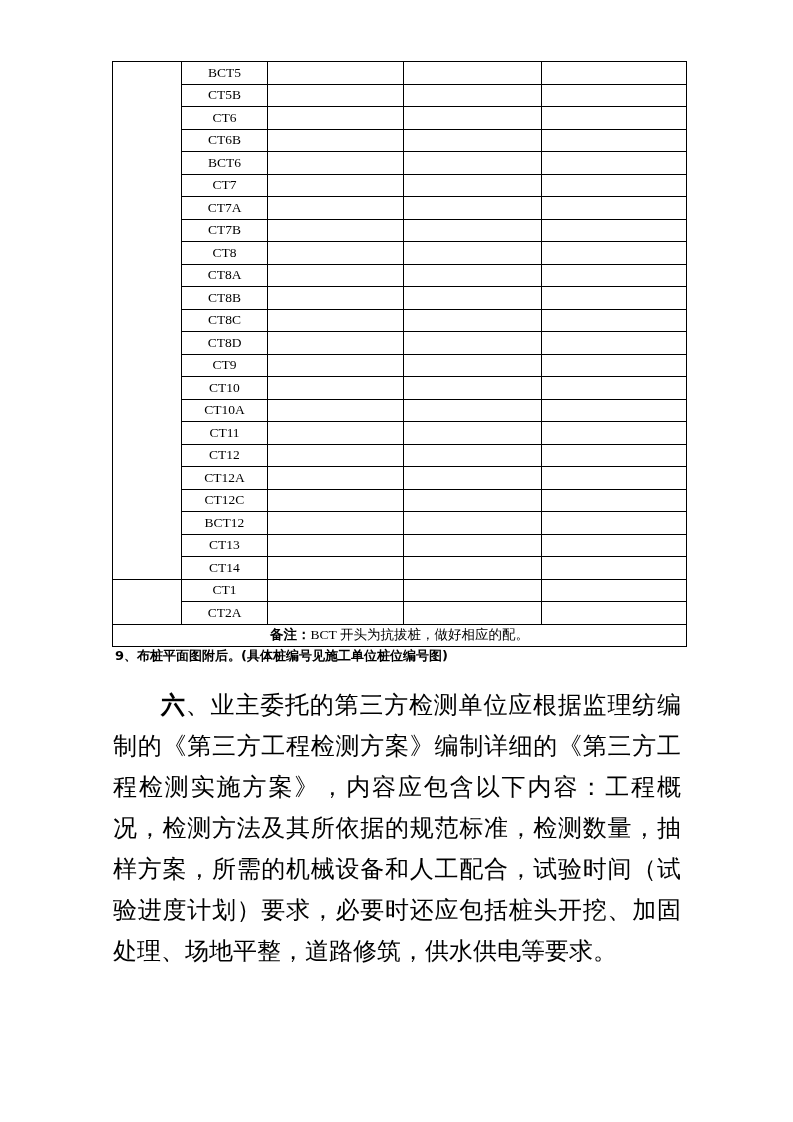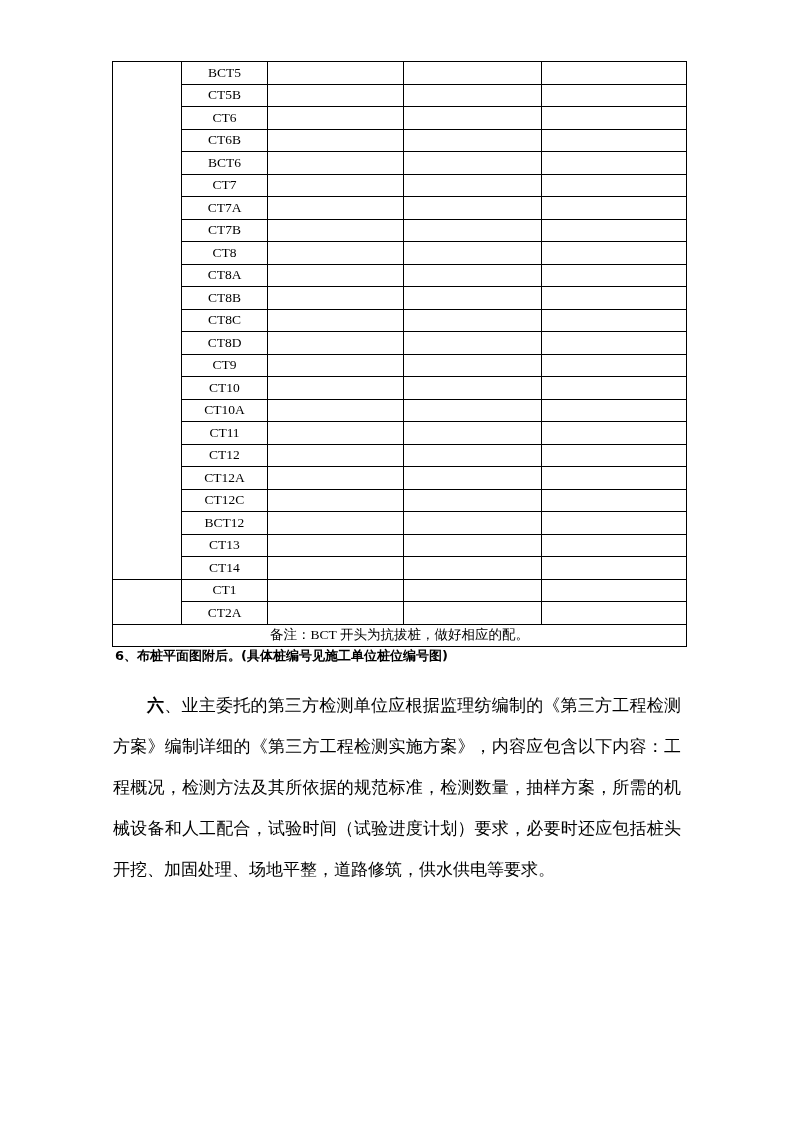--- a/index.html
+++ b/index.html
@@ -53,42 +53,42 @@
 
   td.note-cell {
     text-align: left;
     padding: 6px 0 6px 10px;
     height: 34px;
     font-size: 13.5px;
     line-height: 20px;
     vertical-align: middle;
   }
   .note-label {
-    font-weight: normal;
+    font-weight: bold;
   }
 
   
   .doc-body {
     position: absolute;
     left: 113px;
     top: 645px;
     width: 568px;
   }
   .heading-3 {
     font-family: "DejaVu Sans", "Liberation Sans", sans-serif;
     font-size: 13px;
     font-weight: bold;
     line-height: 22px;
     margin: 0 0 4px 2px;
     letter-spacing: 0px;
     white-space: nowrap;
   }
   p.para {
     margin: 0;
-    font-size: 17px;
+    font-size: 24px;
     line-height: 41px;
     text-indent: 2em;
     text-align: justify;
     text-justify: inter-ideograph;
     font-family: "Liberation Serif", "DejaVu Serif", serif;
   }
   p.para.gap-top { margin-top: 18px; }
   .lead-num {
     font-weight: bold;
   }
@@ -256,20 +256,20 @@
           </tr>
           <tr>
             <td class="note-cell" colspan="5"><span class="note-label">备注：</span><span>BCT 开头为抗拔桩，做好相应的配。</span></td>
           </tr>
         </tbody>
     </table>
   </div>
 
   <div class="doc-body">
 
-    <div class="heading-3">6、布桩平面图附后。(具体桩编号见施工单位桩位编号图)</div>
+    <div class="heading-3">9、布桩平面图附后。(具体桩编号见施工单位桩位编号图)</div>
 
     <p class="para gap-top"><span class="lead-num">六</span><span>、业主委托的第三方检测单位应根据监理纺编制的《第三方工程检测方案》编制详细的《第三方工程检测实施方案》，内容应包含以下内容：工程概况，检测方法及其所依据的规范标准，检测数量，抽样方案，所需的机械设备和人工配合，试验时间（试验进度计划）要求，必要时还应包括桩头开挖、加固处理、场地平整，道路修筑，供水供电等要求。</span></p>
 
 
   </div>
 
 </div>
 
 </body></html>

